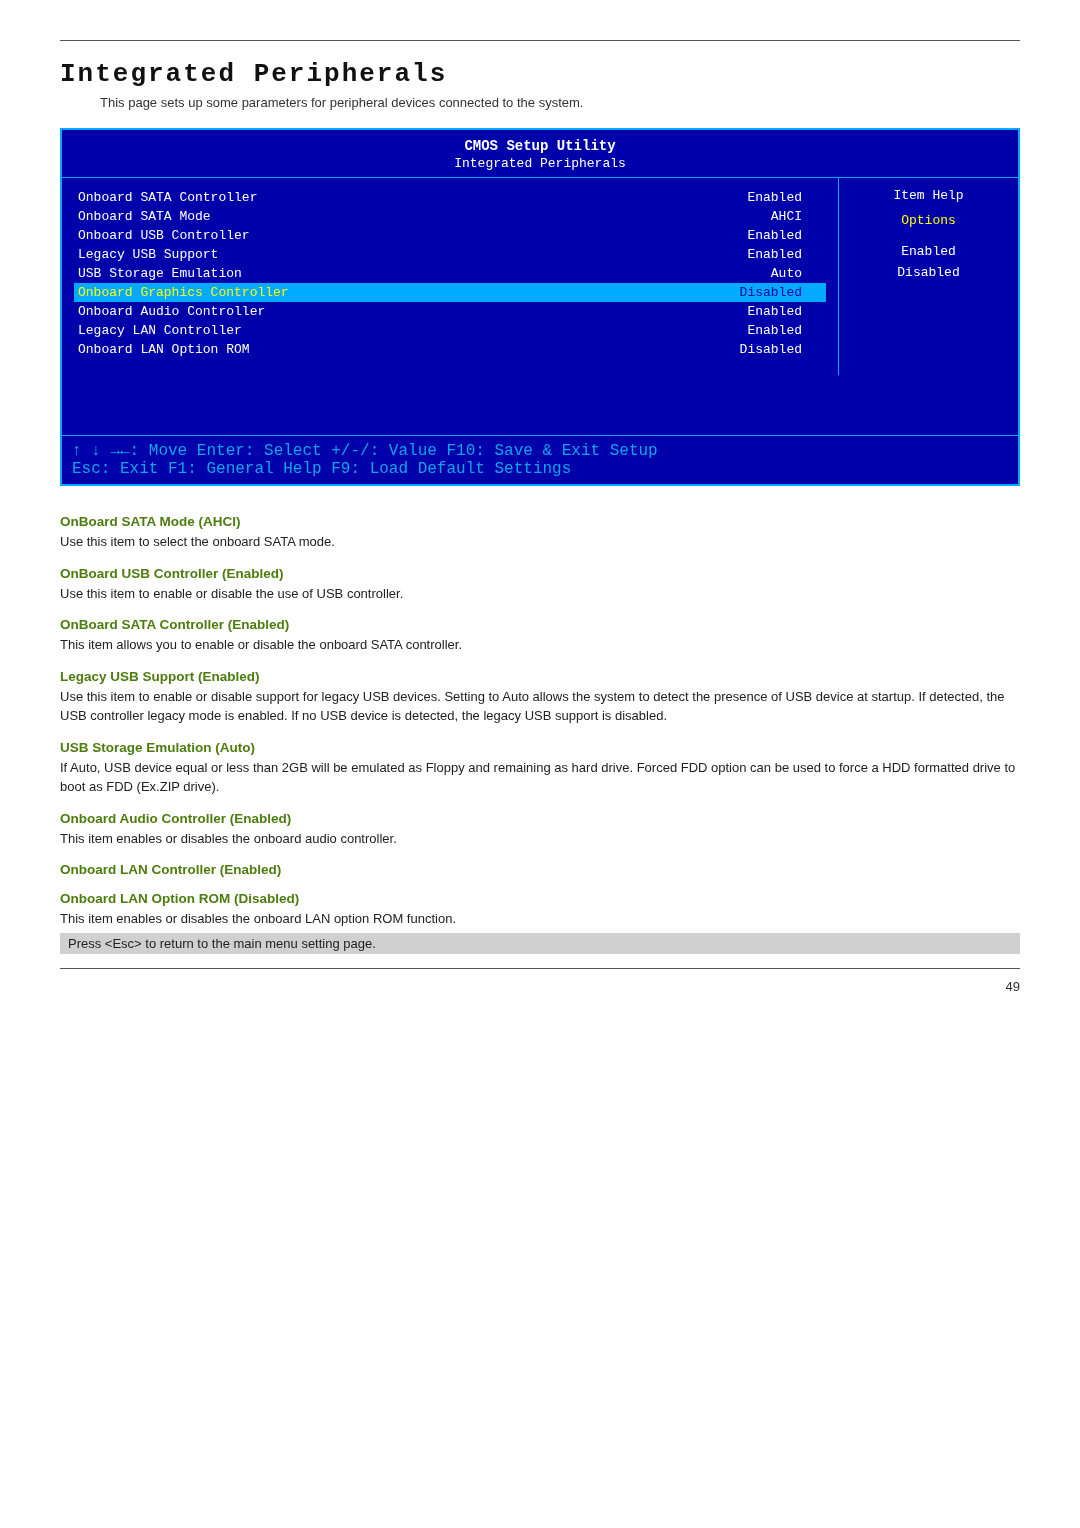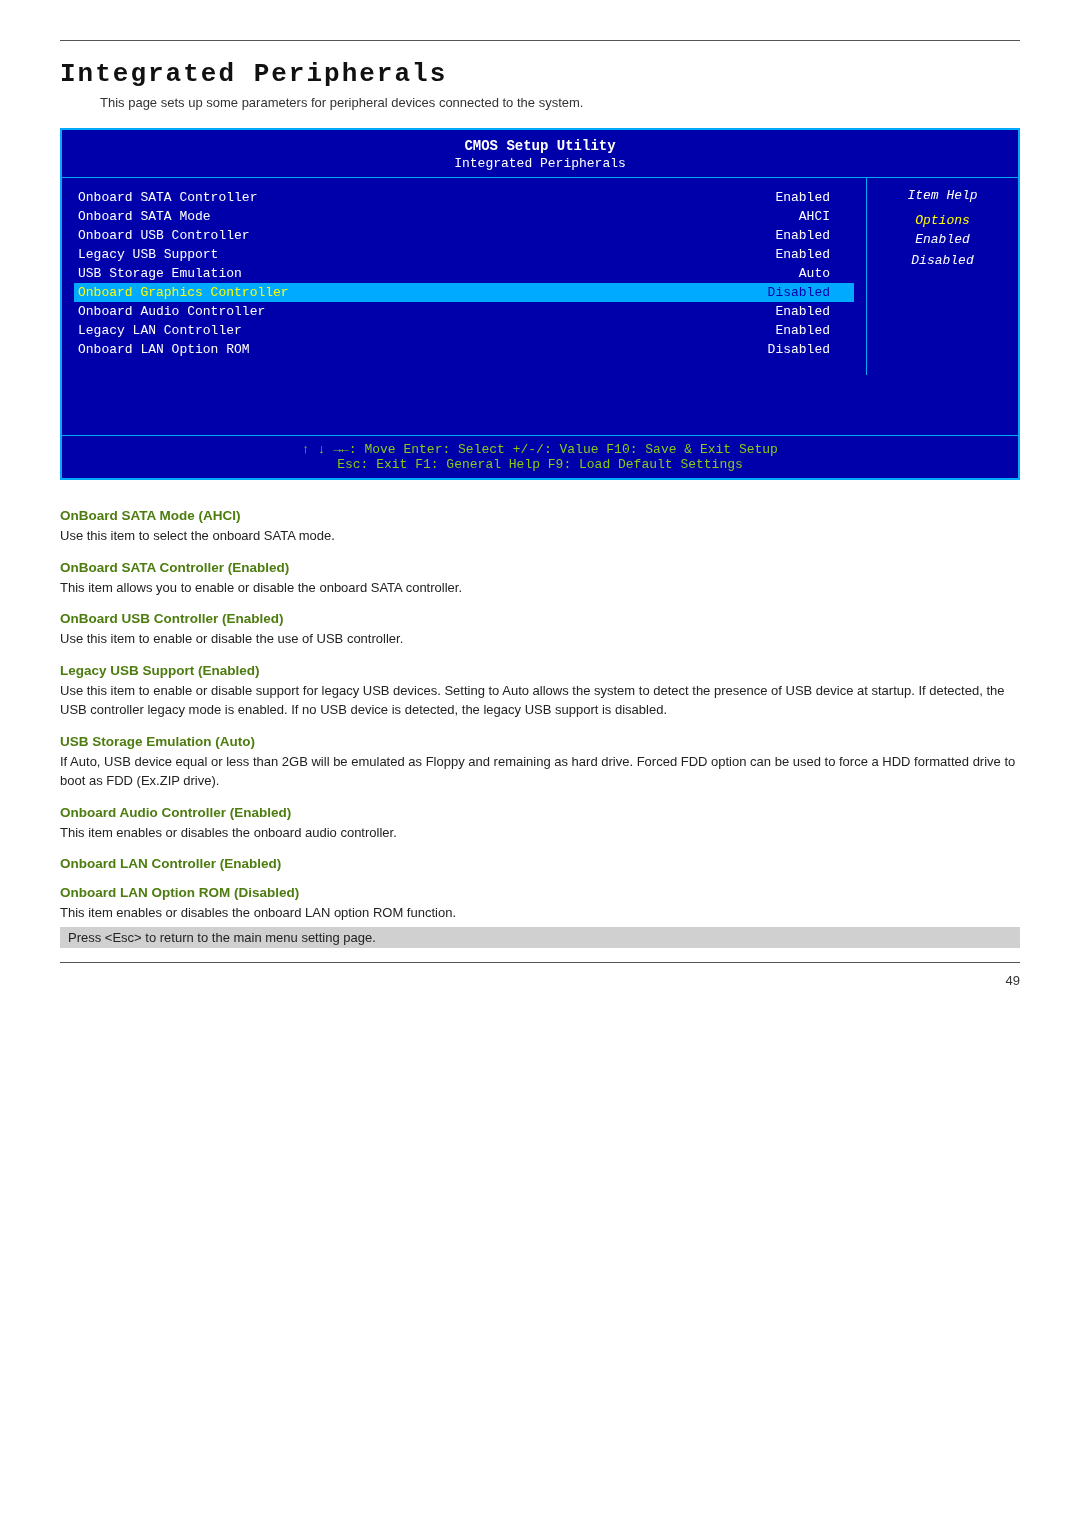--- a/index.html
+++ b/index.html
@@ -57,37 +57,36 @@
       display: flex;
       border-top: 1px solid #00aaff;
     }
     .bios-main {
       flex: 1;
       padding: 10px 16px 16px 16px;
       font-family: 'Courier New', monospace;
       font-size: 13px;
     }
     .bios-sidebar {
-      width: 152px;
+      width: 180px;
       border-left: 1px solid #00aaff;
       padding: 10px 12px;
       font-family: 'Courier New', monospace;
       font-size: 13px;
-      font-style: italic;
     }
     .bios-sidebar-title {
       color: #fff;
       text-align: center;
       font-size: 13px;
       margin-bottom: 10px;
     }
     .bios-sidebar-options-title {
       color: #ffff00;
       text-align: center;
-      margin-bottom: 2px;
+      margin-bottom: 14px;
       font-size: 13px;
     }
     .bios-sidebar-option {
       color: #fff;
       text-align: center;
       font-size: 13px;
       line-height: 1.6;
     }
     .bios-row {
       display: flex;
@@ -120,24 +119,24 @@
     .bios-row-value.disabled {
       color: #aaaaff;
     }
     .bios-row.highlighted .bios-row-value.disabled {
       color: #0000aa;
     }
     .bios-footer {
       border-top: 1px solid #00aaff;
       background: #0000aa;
       padding: 6px 10px;
-      text-align: center;
-      font-family: 'Courier New', monospace;
-      font-size: 13px;
-      color: #84cc16;
+      text-align: left;
+      font-family: 'Courier New', monospace;
+      font-size: 16px;
+      color: #0ea5e9;
     }
     .bios-spacer {
       height: 60px;
     }
     
     .desc-section {
       margin-bottom: 14px;
     }
     .desc-title {
       font-weight: bold;
@@ -232,26 +231,26 @@
     <div>Esc:  Exit     F1: General Help     F9: Load Default Settings</div>
   </div>
 </div>
 
 <div id="descriptions-container">
     <div class="desc-section">
       <div class="desc-title">OnBoard SATA Mode (AHCI)</div>
       <div class="desc-text">Use this item to select the onboard SATA mode.</div>
     </div>
     <div class="desc-section">
+      <div class="desc-title">OnBoard USB Controller (Enabled)</div>
+      <div class="desc-text">Use this item to enable or disable the use of USB controller.</div>
+    </div>
+    <div class="desc-section">
       <div class="desc-title">OnBoard SATA Controller (Enabled)</div>
       <div class="desc-text">This item allows you to enable or disable the onboard SATA controller.</div>
-    </div>
-    <div class="desc-section">
-      <div class="desc-title">OnBoard USB Controller (Enabled)</div>
-      <div class="desc-text">Use this item to enable or disable the use of USB controller.</div>
     </div>
     <div class="desc-section">
       <div class="desc-title">Legacy USB Support (Enabled)</div>
       <div class="desc-text">Use this item to enable or disable support for legacy USB devices. Setting to Auto allows the system to detect the presence of USB device at startup. If detected, the USB controller legacy mode is enabled. If no USB device is detected, the legacy USB support is disabled.</div>
     </div>
     <div class="desc-section">
       <div class="desc-title">USB Storage Emulation (Auto)</div>
       <div class="desc-text">If Auto, USB device equal or less than 2GB will be emulated as Floppy and remaining as hard drive. Forced FDD option can be used to force a HDD formatted drive to boot as FDD (Ex.ZIP drive).</div>
     </div>
     <div class="desc-section">

